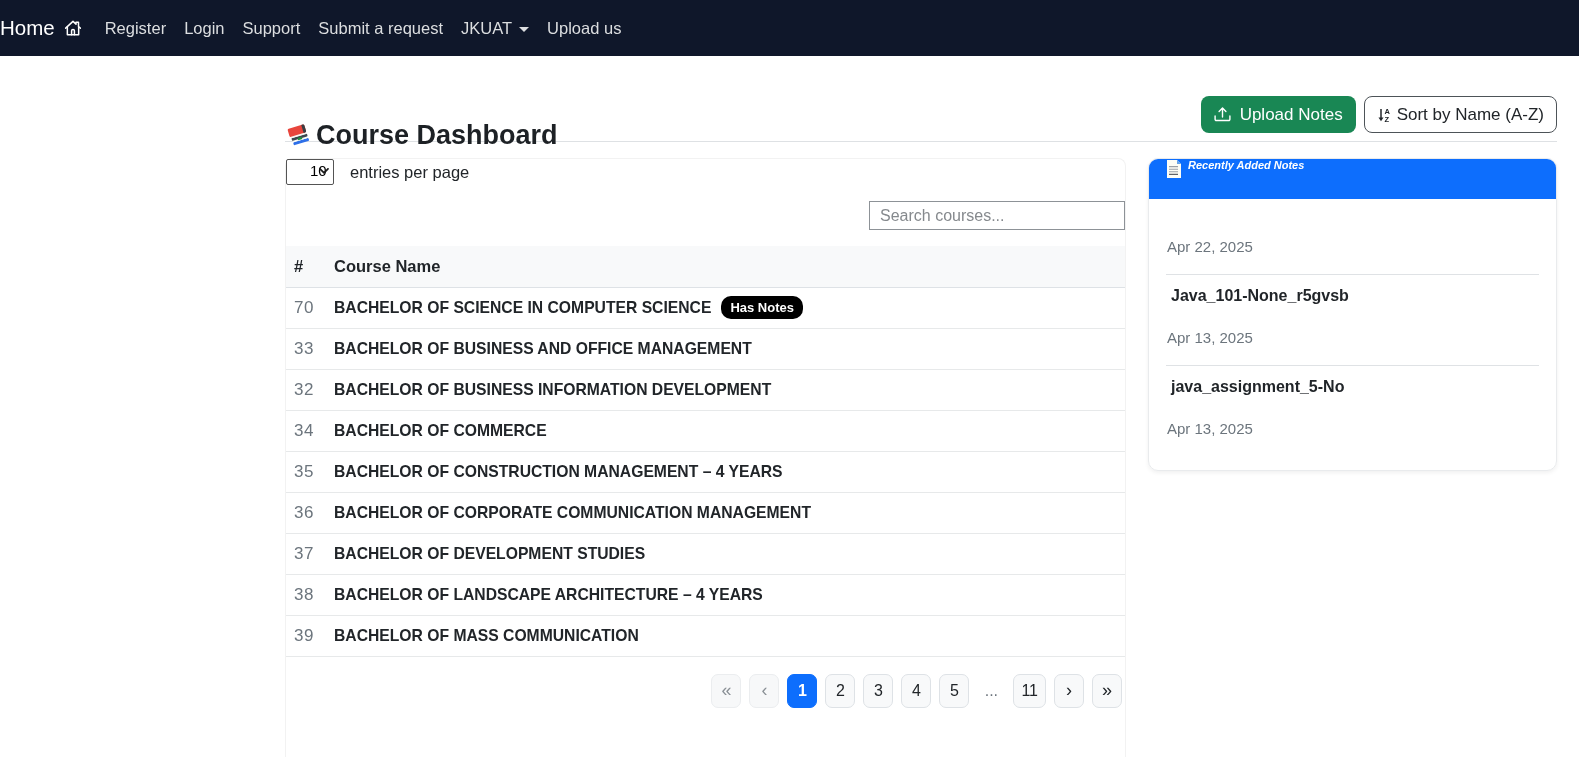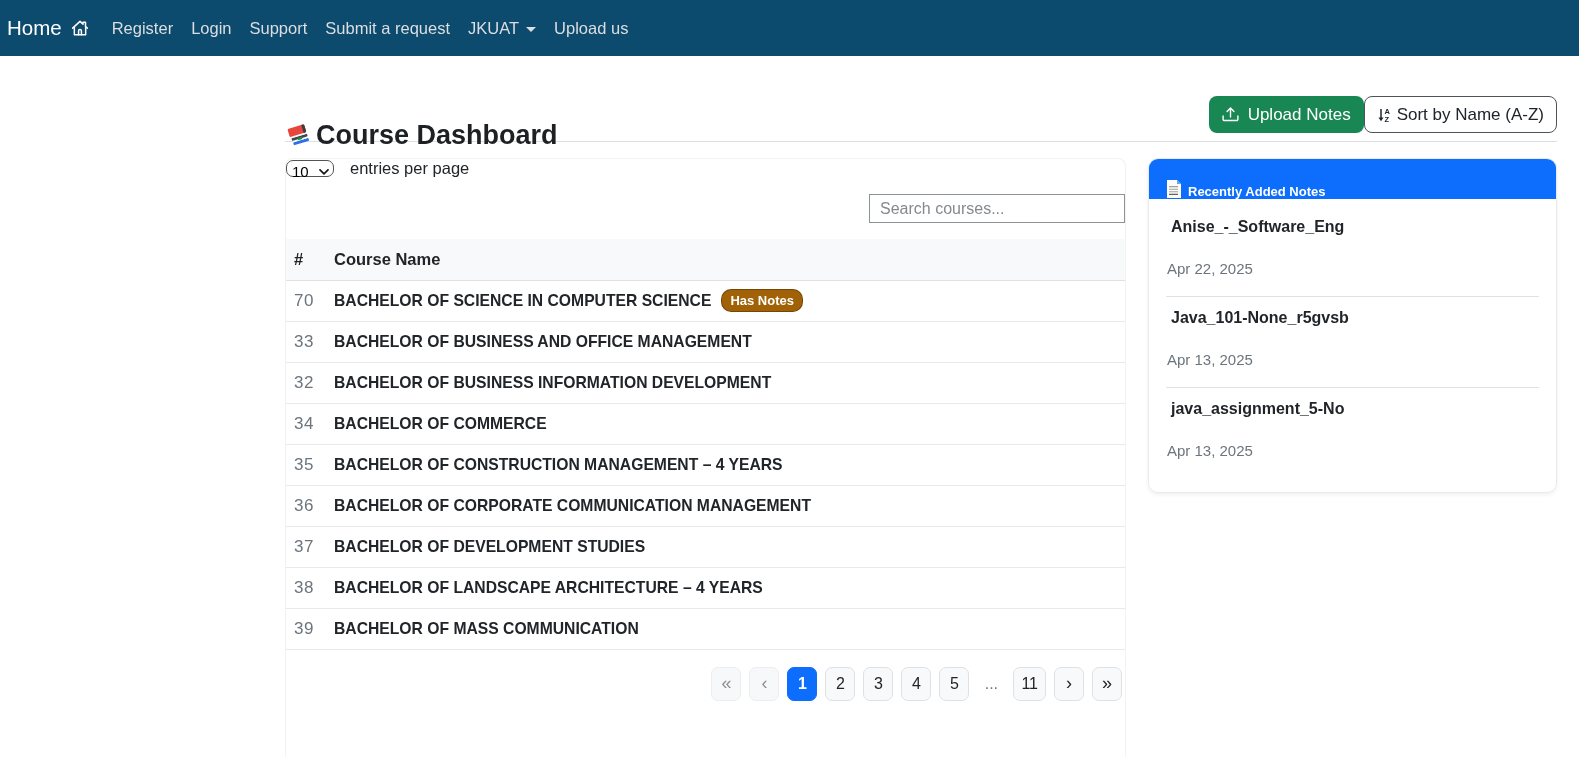--- a/index.html
+++ b/index.html
@@ -1,70 +1,70 @@
 <!DOCTYPE html>
 <html><head>
 <meta charset="utf-8">
 <title>Course Dashboard</title>
 <style>
   * { box-sizing: border-box; }
   html,body { margin:0; padding:0; background:#fff; }
   body { font-family:"Liberation Sans", sans-serif; color:#212529; font-size:16px; }
 
   
-  .navbar { height:56px; background:#0c4a6e; display:flex; align-items:center; padding:0 7px; }
+  .navbar { height:56px; background:#0f172a; display:flex; align-items:center; padding:0 0; }
   .brand { color:#fff; font-size:20.5px; display:flex; align-items:center; gap:8px; margin-right:13px; padding-left:0; }
   .navlinks { display:flex; align-items:flex-start; }
   .navlinks a { color:#dcdee0; text-decoration:none; font-size:16.5px; padding:0 9px; display:flex; align-items:center; }
   .caret { display:inline-block; width:0; height:0; border-left:5px solid transparent; border-right:5px solid transparent; border-top:5px solid #dcdee0; margin-left:7px; margin-top:2px; }
 
   
   .content { margin-left:285px; width:1272px; }
   .page-head { margin-top:40px; height:37px; display:flex; align-items:center; justify-content:space-between; }
   .title { display:flex; align-items:center; gap:4px; font-size:27px; font-weight:bold; color:#1d2125;margin-top:41px; }
-  .head-btns { display:flex; }
+  .head-btns { display:flex; gap:8px; }
   .btn { height:37px; border-radius:8px; display:flex; align-items:center; font-size:17px; padding:0 13px; }
   .btn-green { background:#198754; color:#fff; gap:9px; }
   .btn-white { background:#fff; border:1px solid #4d5358; color:#212529; gap:6px; padding:0 12px 0 13px; }
   hr.head-rule { border:0; border-top:1px solid #dee1e4; margin:8px 0 0 0; }
 
   .row { display:flex; margin-top:16px; align-items:flex-start; }
   .main-col { width:841px; border:1px solid #f2f2f2; border-bottom:0; border-radius:8px 8px 0 0; height:601px; padding:0; }
   .side-col { width:409px; margin-left:22px; }
 
   
   .entries { padding:0; display:flex; align-items:center; }
-  .sel { display:inline-block; position:relative; width:48px; height:17px; border:1px solid #545454; border-radius:7px; background:#fff; font-size:15px; line-height:21px; padding-left:5px; vertical-align:middle; color:#000; }
+  .sel { display:inline-block; position:relative; width:48px; height:26px; border:1px solid #545454; border-radius:2px; background:#fff; font-size:15px; line-height:21px; padding-left:23px; vertical-align:middle; color:#000; }
   .sel svg { position:absolute; right:4px; top:8px; }
   .entries .lbl { font-size:16.5px; margin-left:16px; }
   .searchrow { text-align:right; margin-top:16px; }
   .search { width:256px; height:29px; border:1px solid #8d9297; border-radius:0; font-size:16px; padding:13px 10px; color:#212529; font-family:"Liberation Sans",sans-serif; }
   .search::placeholder { color:#85898d; }
 
   
   table { border-collapse:collapse; width:100%; margin-top:16px; }
   thead tr { background:#f8f9fa; }
   th { text-align:left; font-size:16.5px; padding:0 8px; border-bottom:1px solid #dee2e6; height:41px; }
   th.c1 { width:40px; }
   td { font-size:15.7px; padding:0 8px; border-bottom:1px solid #e7e9ea; height:41px; }
   td.num { color:#6c757d; font-size:17px; letter-spacing:0.5px; }
   td.name { font-weight:bold; color:#212529; }
-  .badge { display:inline-block; background:#a16207; color:#fff; font-size:13px; font-weight:bold; border-radius:10px; padding:3px 8px; margin-left:10px; vertical-align:1px; border:1px solid rgba(0,0,0,.28); }
+  .badge { display:inline-block; background:#000000; color:#fff; font-size:13px; font-weight:bold; border-radius:10px; padding:3px 8px; margin-left:10px; vertical-align:1px; border:1px solid rgba(0,0,0,.28); }
 
   
   .pager { display:flex; justify-content:flex-end; gap:8px; margin-top:17px; padding-right:3px; }
   .pg { min-width:30px; height:34px; border:1px solid #dee2e6; background:#f8f9fa; border-radius:7px; display:flex; align-items:center; justify-content:center; font-size:16px; color:#212529; padding:0 7px; }
   .pg.dis { color:#8a9096; background:#f7f8f9; border-color:#ebedef; }
   .pg.act { background:#0d6efd; border-color:#0d6efd; color:#fff; font-weight:bold; }
   .pg.dots { border:0; background:transparent; color:#6c757d; min-width:28px; padding:0; }
   .arr { font-size:18px; }
 
   
   .card { border:1px solid #e9ebed; border-radius:10px; box-shadow:0 2px 4px rgba(0,0,0,.06); overflow:hidden; }
-  .card-head { background:#0d6efd; height:40px; display:flex; align-items:flex-end; padding:0 17px; gap:6px; color:#fff; font-weight:bold; font-size:13px; }
+  .card-head { background:#0d6efd; height:40px; display:flex; align-items:flex-start; padding:0 17px; gap:6px; color:#fff; font-weight:bold; font-size:11px;font-style:italic; }
   .card-body { padding:17px 16px 32px; }
   .note-title { font-size:16px; font-weight:bold; color:#212529; padding-left:6px; line-height:22px; }
   .note-date { font-size:15px; color:#6c757d; margin-top:21px; line-height:19px; padding-left:2px; }
   .card-body hr { border:0; border-top:1px solid #dfe2e5; margin:18px 1px 10px; }
 </style>
 </head>
 <body>
 
 <nav class="navbar">
   <div class="brand">Home
@@ -203,21 +203,20 @@
             <g stroke="#9aa0a6" stroke-width="1.1">
               <line x1="3" y1="7.6" x2="12" y2="7.6"></line>
               <line x1="3" y1="10.2" x2="12" y2="10.2"></line>
               <line x1="3" y1="12.8" x2="12" y2="12.8"></line>
             </g>
             <line x1="3" y1="15.4" x2="12" y2="15.4" stroke="#5f6368" stroke-width="1.3"></line>
           </svg>
           Recently Added Notes
         </div>
         <div class="card-body">
-          <div class="note-title">Anise_-_Software_Eng</div>
           <div class="note-date">Apr 22, 2025</div>
           <hr>
           <div class="note-title">Java_101-None_r5gvsb</div>
           <div class="note-date">Apr 13, 2025</div>
           <hr>
           <div class="note-title">java_assignment_5-No</div>
           <div class="note-date">Apr 13, 2025</div>
         </div>
       </div>
     </div>

